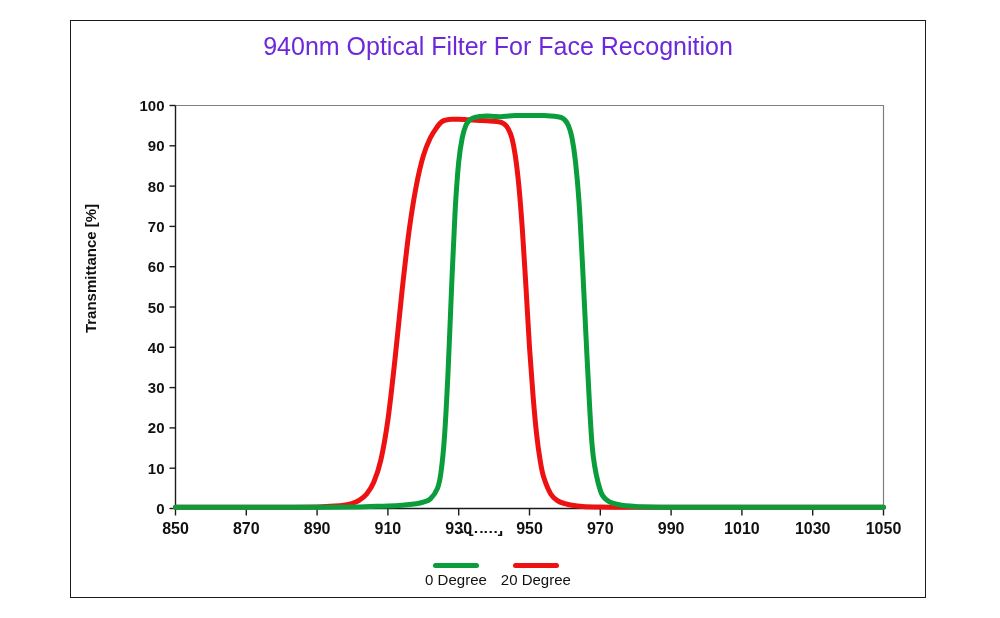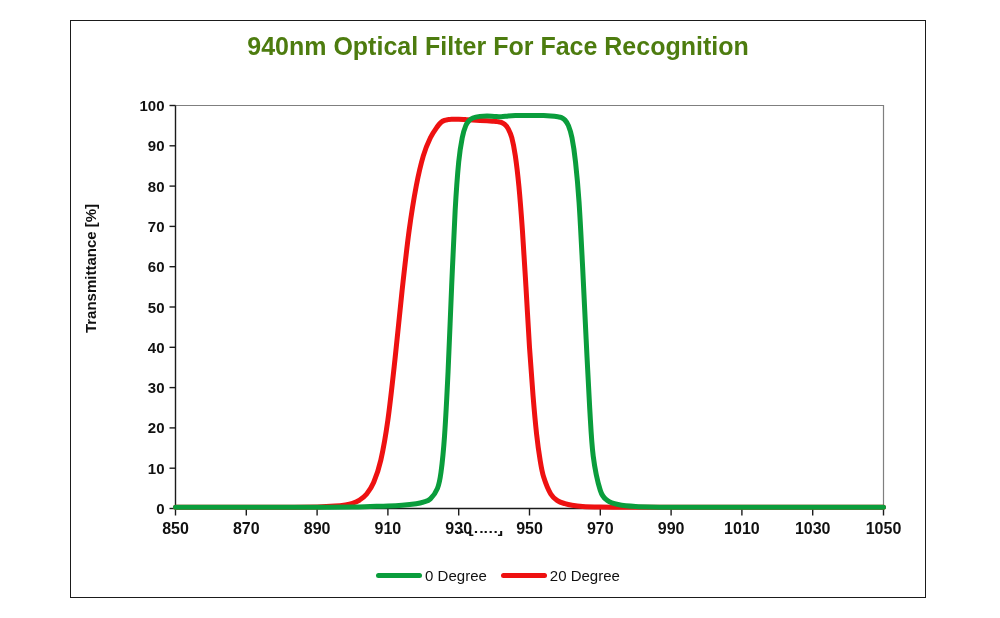--- a/index.html
+++ b/index.html
@@ -32,22 +32,22 @@
     box-sizing: border-box;
     background: #ffffff;
   }
   #chart-title {
     position: absolute;
     left: 70px;
     top: 32px;
     width: 856px;
     text-align: center;
     font-size: 25px;
-    font-weight: 700;
-    color: #4d7c0f;
+    font-weight: 400;
+    color: #6d28d9;
     letter-spacing: 0px;
     white-space: nowrap;
   }
   #ylabel {
     position: absolute;
     left: 74px;
     top: 180px;
     width: 22px;
     height: 180px;
     font-size: 15px;
@@ -133,20 +133,21 @@
     display: flex;
     align-items: center;
     justify-content: center;
     gap: 0px;
   }
   .legend-item {
     display: flex;
     align-items: center;
     gap: 3px;
     margin-right: 14px;
+    flex-direction: column;
   }
   .legend-item:last-child { margin-right: 0; }
   .legend-swatch {
     display: block;
     width: 46px;
     height: 5px;
     border-radius: 3px;
   }
   .legend-text {
     font-size: 15px;

